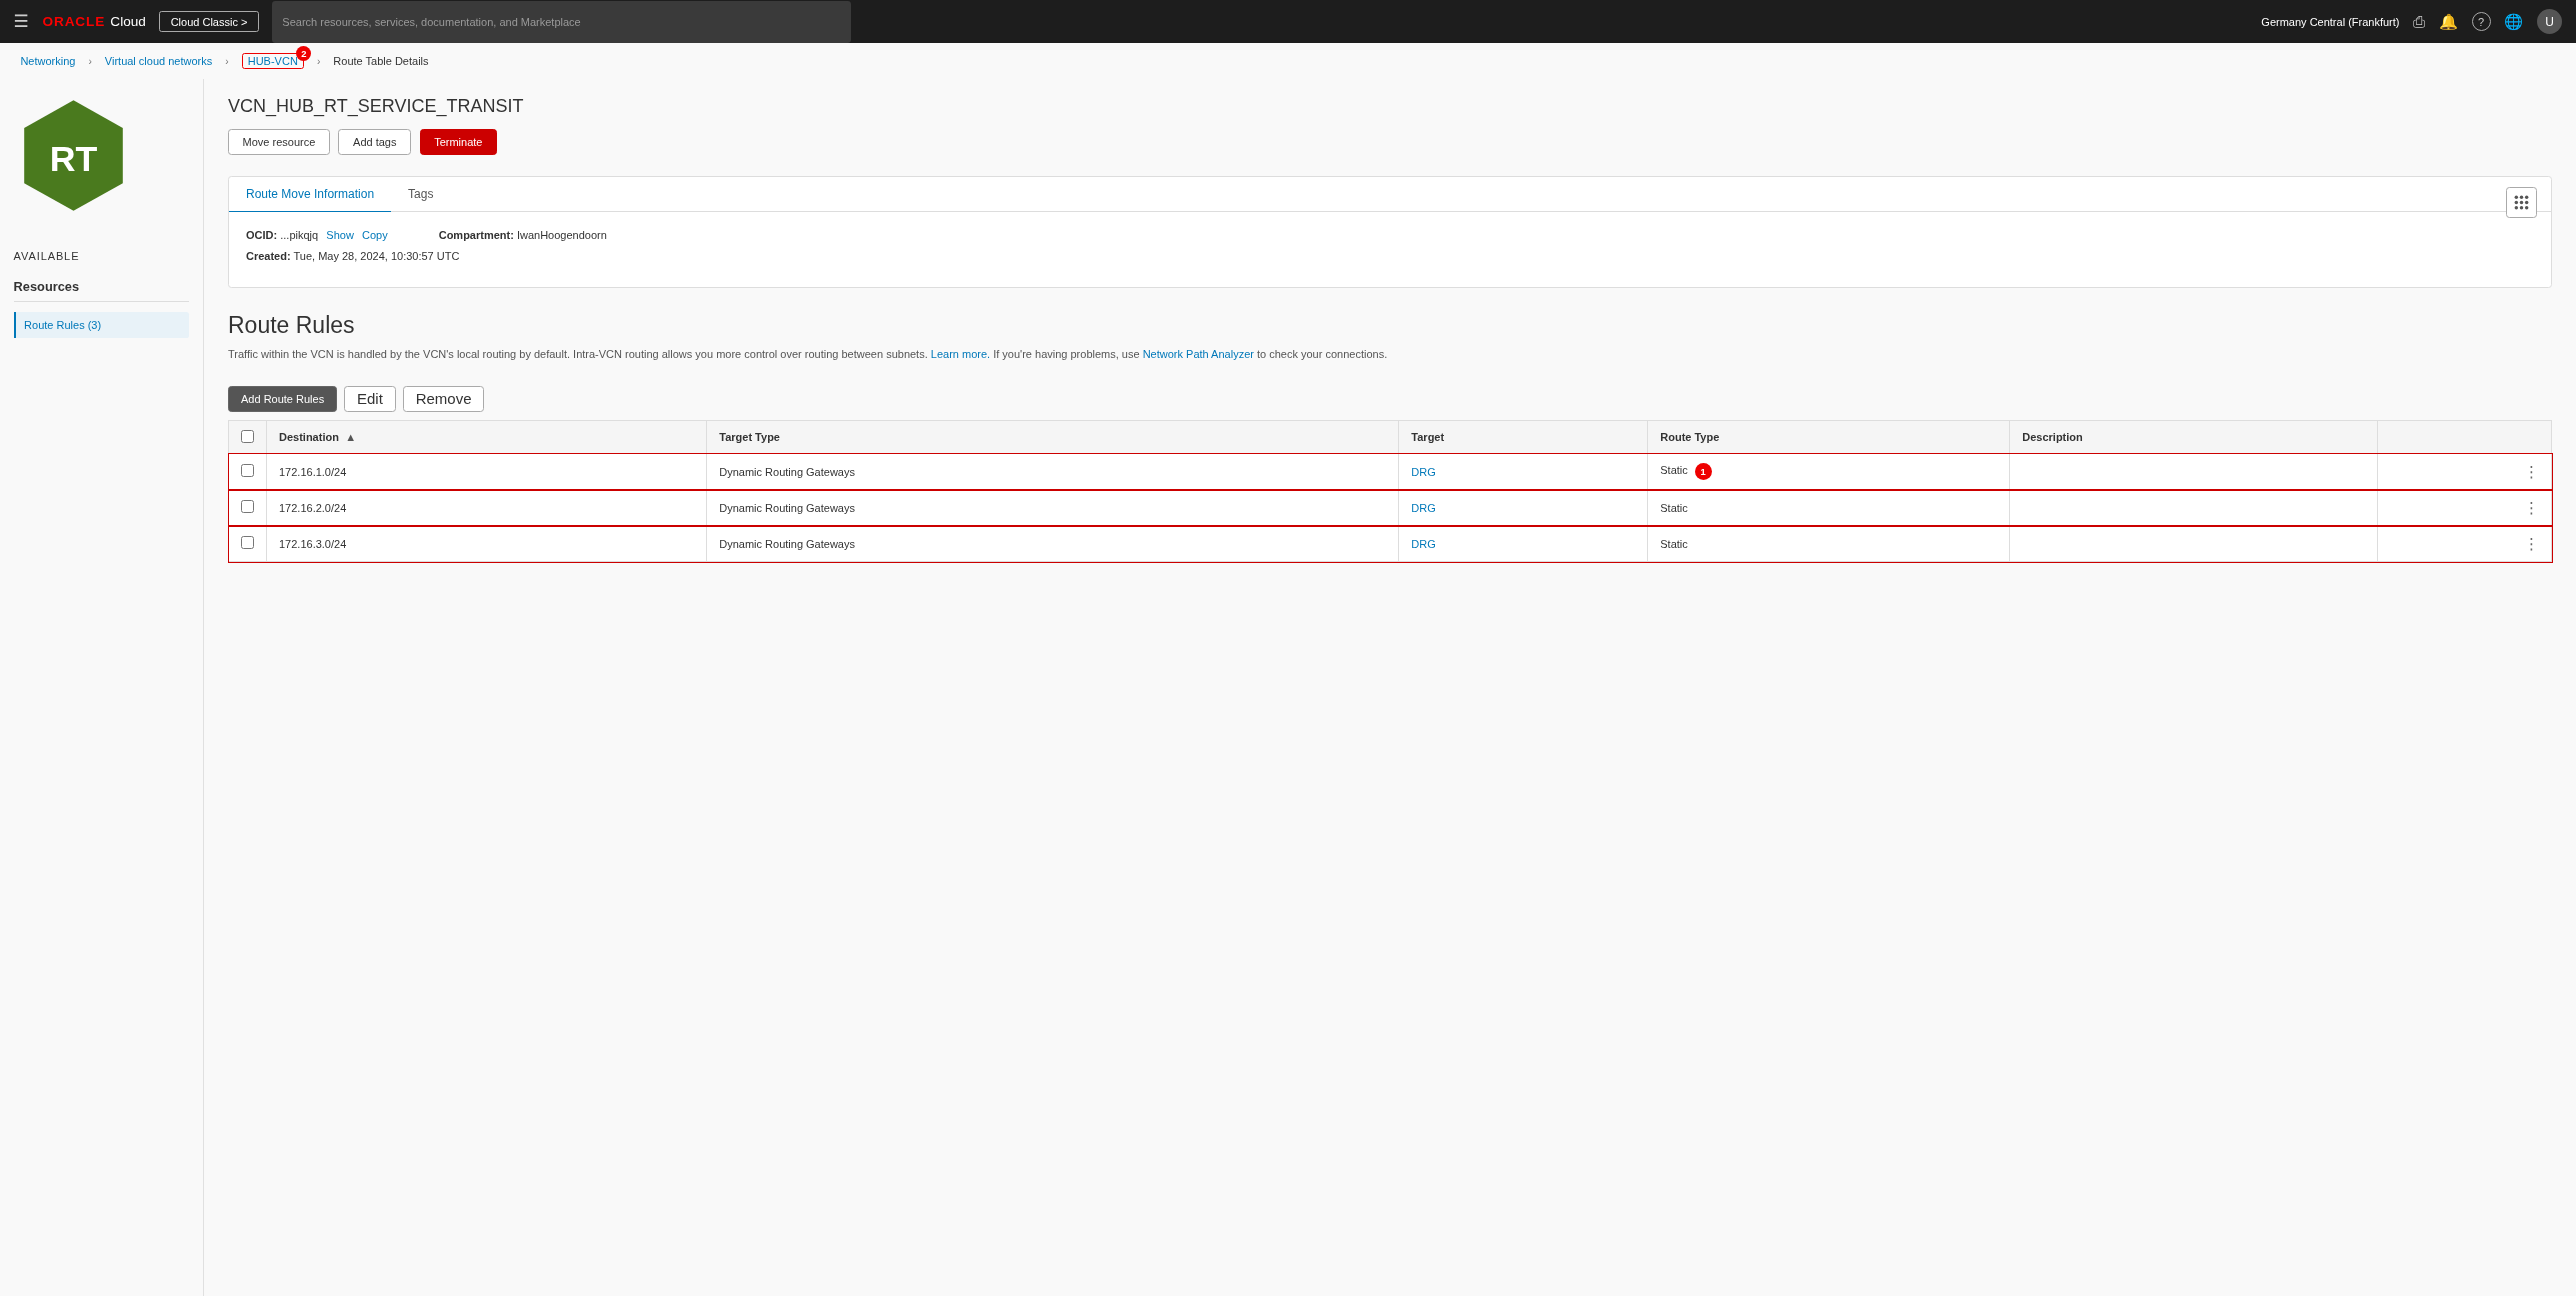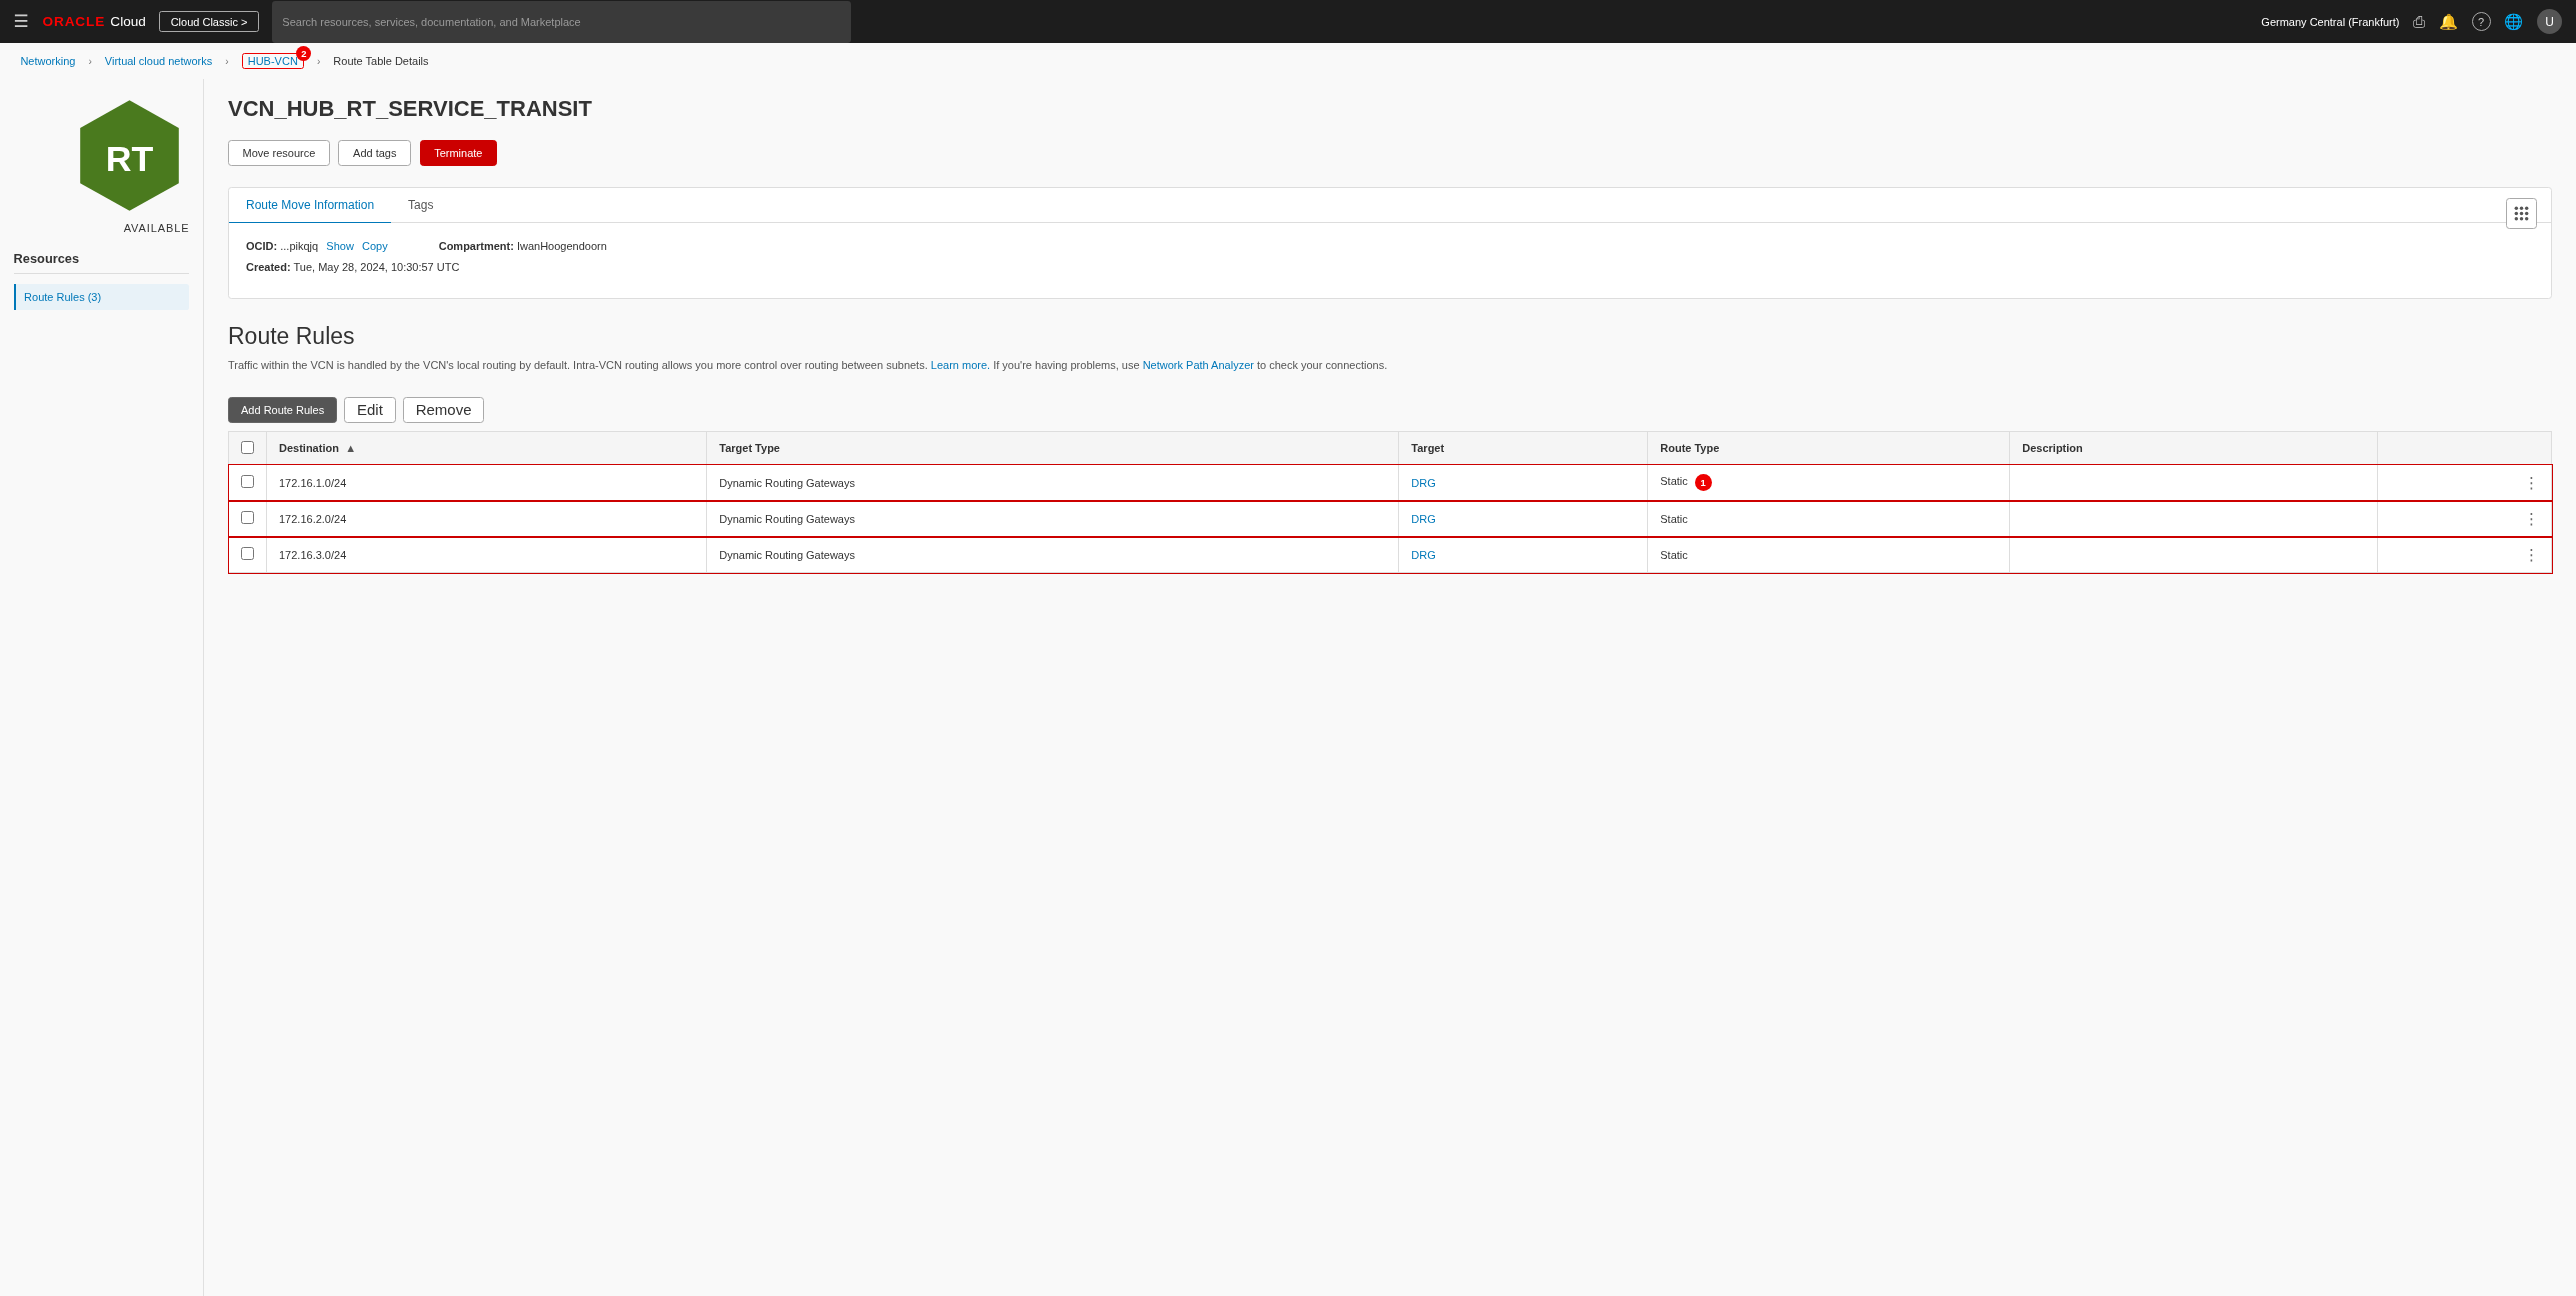--- a/index.html
+++ b/index.html
@@ -89,22 +89,23 @@
       width: 204px;
       min-width: 204px;
       padding: 17px 13.6px;
       background: #f9f9f9;
       border-right: 0.9px solid #e0e0e0;
       min-height: calc(100vh - 77px);
     }
     .rt-icon-container {
       display: flex;
       flex-direction: column;
-      align-items: flex-end;
+      align-items: flex-start;
       margin-bottom: 17px;
+      gap: 28px;
     }
     .rt-hexagon {
       width: 119px;
       height: 119px;
       position: relative;
       display: flex;
       align-items: center;
       justify-content: center;
     }
     .rt-hexagon svg { width: 119px; height: 119px; }
@@ -125,21 +126,21 @@
       font-size: 11px;
       border-left: 2.6px solid #0078b9;
       background: #e8f2f8;
       border-radius: 0 2.6px 2.6px 0;
       cursor: pointer;
     }
 
     
     .content-area { flex: 1; padding: 17px 24px; }
 
-    .page-title { font-size: 22px; font-weight: 700; color: #333; margin-bottom: 18px; }
+    .page-title { font-size: 18px; font-weight: 400; color: #333; margin-bottom: 12px; }
 
     .action-buttons { display: flex; gap: 8.5px; margin-bottom: 20.4px; }
     .btn-secondary {
       border: 0.9px solid #aaa;
       background: #fff;
       color: #333;
       padding: 6px 13.6px;
       border-radius: 3.4px;
       font-size: 11px;
       cursor: pointer;

